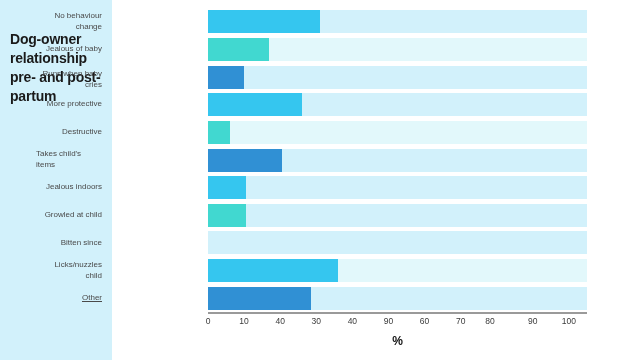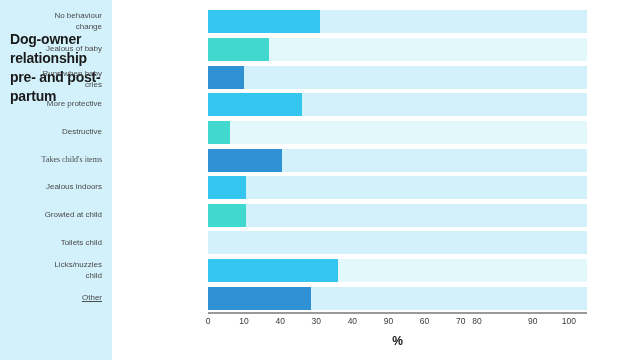--- a/index.html
+++ b/index.html
@@ -139,24 +139,24 @@
   <div id="sidebar-title">Dog-owner relationship pre- and post-partum</div>
 </div>
 
 <div id="chart">
   <div id="ylabels">
       <div class="ylabel" style="top: 2.31818px; height: 23px; display: flex; align-items: center; justify-content: flex-end;"><span style="display: inline-block; max-width: 66px; text-align: right;">No behaviour change</span></div>
       <div class="ylabel" style="top: 29.9545px; height: 23px; display: flex; align-items: center; justify-content: flex-end;"><span style="display: inline-block; max-width: 66px; text-align: right;">Jealous of baby</span></div>
       <div class="ylabel" style="top: 57.5909px; height: 23px; display: flex; align-items: center; justify-content: flex-end;"><span style="display: inline-block; max-width: 66px; text-align: right; margin-top: 6px;">Runs when baby cries</span></div>
       <div class="ylabel" style="top: 85.2273px; height: 23px; display: flex; align-items: center; justify-content: flex-end;"><span style="display: inline-block; max-width: 66px; text-align: right;">More protective</span></div>
       <div class="ylabel" style="top: 112.864px; height: 23px; display: flex; align-items: center; justify-content: flex-end;"><span style="display: inline-block; max-width: 66px; text-align: left;">Destructive</span></div>
-      <div class="ylabel" style="top: 140.5px; height: 23px; display: flex; align-items: center; justify-content: flex-end;"><span style="display: inline-block; max-width: 66px; text-align: left; font-family: Liberation Serif, serif;">Takes child's items</span></div>
+      <div class="ylabel" style="top: 140.5px; height: 23px; display: flex; align-items: center; justify-content: flex-end;"><span style="display: inline-block; max-width: 66px; text-align: left;">Takes child's items</span></div>
       <div class="ylabel" style="top: 168.136px; height: 23px; display: flex; align-items: center; justify-content: flex-end;"><span style="display: inline-block; max-width: 66px; text-align: right;">Jealous indoors</span></div>
       <div class="ylabel" style="top: 195.773px; height: 23px; display: flex; align-items: center; justify-content: flex-end;"><span style="display: inline-block; max-width: 66px; text-align: right;">Growled at child</span></div>
-      <div class="ylabel" style="top: 223.409px; height: 23px; display: flex; align-items: center; justify-content: flex-end;"><span style="display: inline-block; max-width: 66px; text-align: right;">Toilets child</span></div>
+      <div class="ylabel" style="top: 223.409px; height: 23px; display: flex; align-items: center; justify-content: flex-end;"><span style="display: inline-block; max-width: 66px; text-align: right;">Bitten since</span></div>
       <div class="ylabel" style="top: 251.045px; height: 23px; display: flex; align-items: center; justify-content: flex-end;"><span style="display: inline-block; max-width: 66px; text-align: right;">Licks/nuzzles child</span></div>
       <div class="ylabel" style="top: 278.682px; height: 23px; display: flex; align-items: center; justify-content: flex-end;"><span style="display: inline-block; max-width: 66px; text-align: right; text-decoration: underline;">Other</span></div>
     </div>
   <div id="plot">
       <div class="row" style="top: 2.31818px; height: 23px;">
         <div class="track" style="background: rgb(210, 241, 251);"></div>
         <div class="bar" style="width: 111.895px; background: rgb(53, 198, 239);"></div>
       </div>
       <div class="row" style="top: 29.9545px; height: 23px;">
         <div class="track" style="background: rgb(226, 248, 251);"></div>
@@ -202,18 +202,18 @@
   <div id="axis-line"></div>
   <div id="ticks">
       <div class="tick-label" style="left: 96px;">0</div>
       <div class="tick-label" style="left: 132.095px;">10</div>
       <div class="tick-label" style="left: 168.19px;">40</div>
       <div class="tick-label" style="left: 204.286px;">30</div>
       <div class="tick-label" style="left: 240.381px;">40</div>
       <div class="tick-label" style="left: 276.476px;">90</div>
       <div class="tick-label" style="left: 312.571px;">60</div>
       <div class="tick-label" style="left: 348.667px;">70</div>
-      <div class="tick-label" style="left: 365px;">80</div>
+      <div class="tick-label" style="left: 378px;">80</div>
       <div class="tick-label" style="left: 420.857px;">90</div>
       <div class="tick-label" style="left: 456.952px;">100</div>
     </div>
   <div id="xaxis-title">%</div>
 </div>
 
 </body></html>

